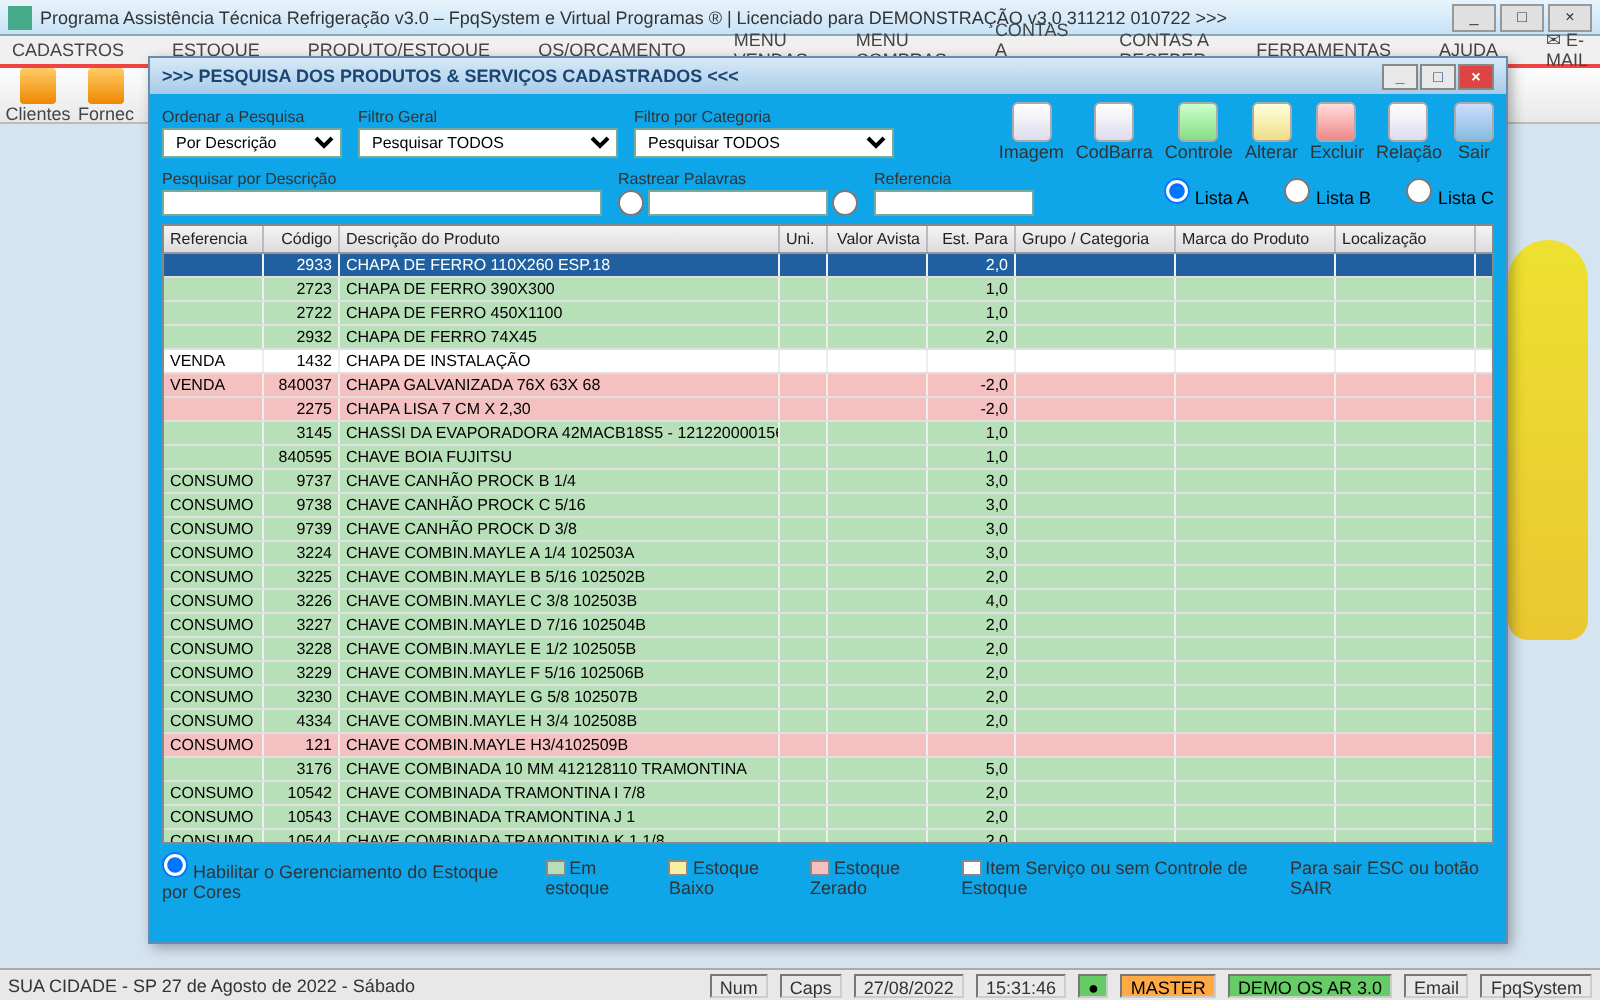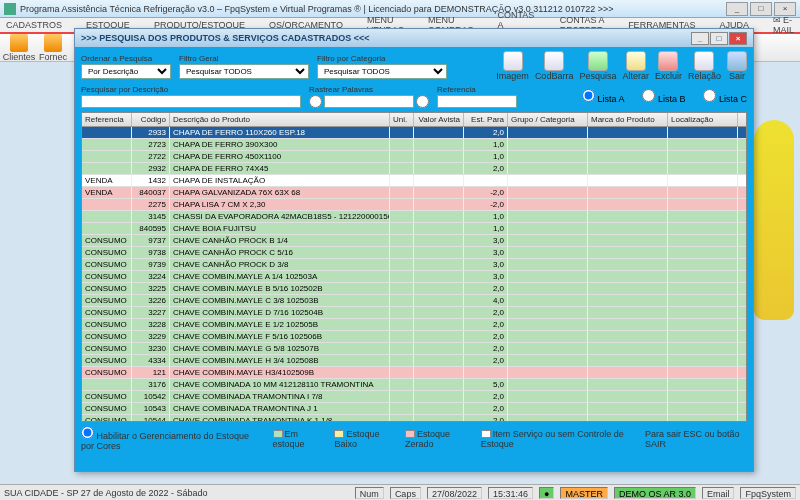--- a/index.html
+++ b/index.html
@@ -120,21 +120,21 @@
         <div class="tb2-item">
             <div class="tb2-ico"></div>
             <span>Imagem</span>
           </div>
         <div class="tb2-item">
             <div class="tb2-ico"></div>
             <span>CodBarra</span>
           </div>
         <div class="tb2-item">
             <div class="tb2-ico" style="background:linear-gradient(#cfc,#8d8)"></div>
-            <span>Pesquisa</span>
+            <span>Controle</span>
           </div>
         <div class="tb2-item">
             <div class="tb2-ico" style="background:linear-gradient(#ffd,#ed8)"></div>
             <span>Alterar</span>
           </div>
         <div class="tb2-item">
             <div class="tb2-ico" style="background:linear-gradient(#fdd,#e88)"></div>
             <span>Excluir</span>
           </div>
         <div class="tb2-item">

